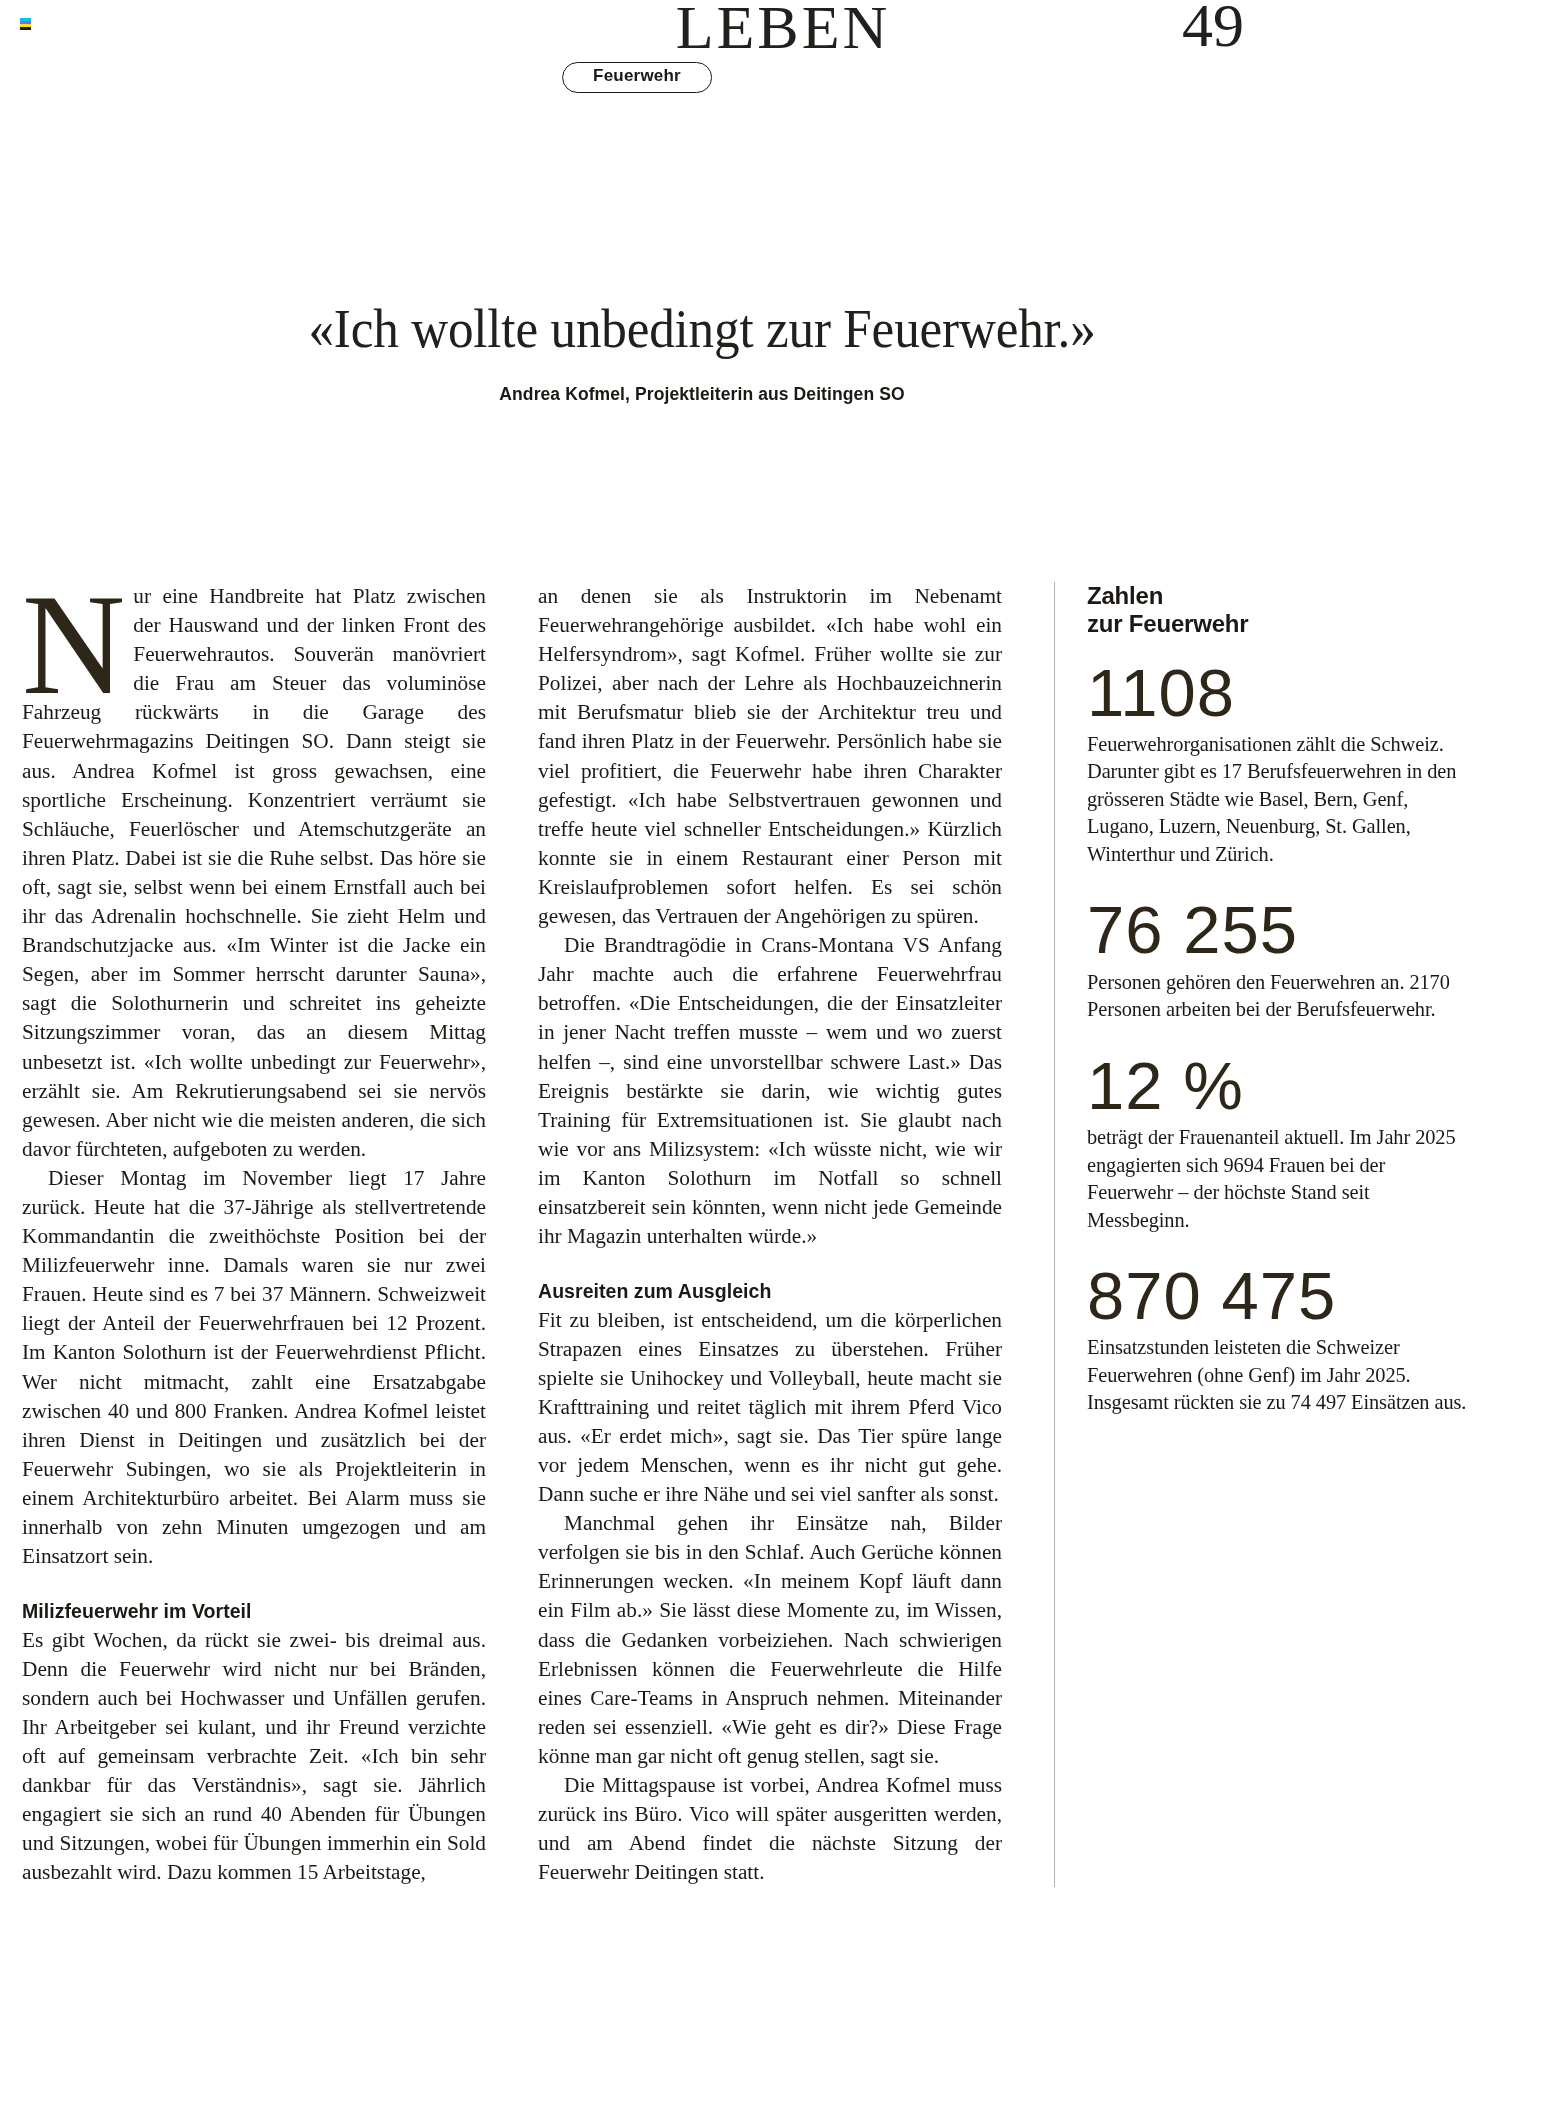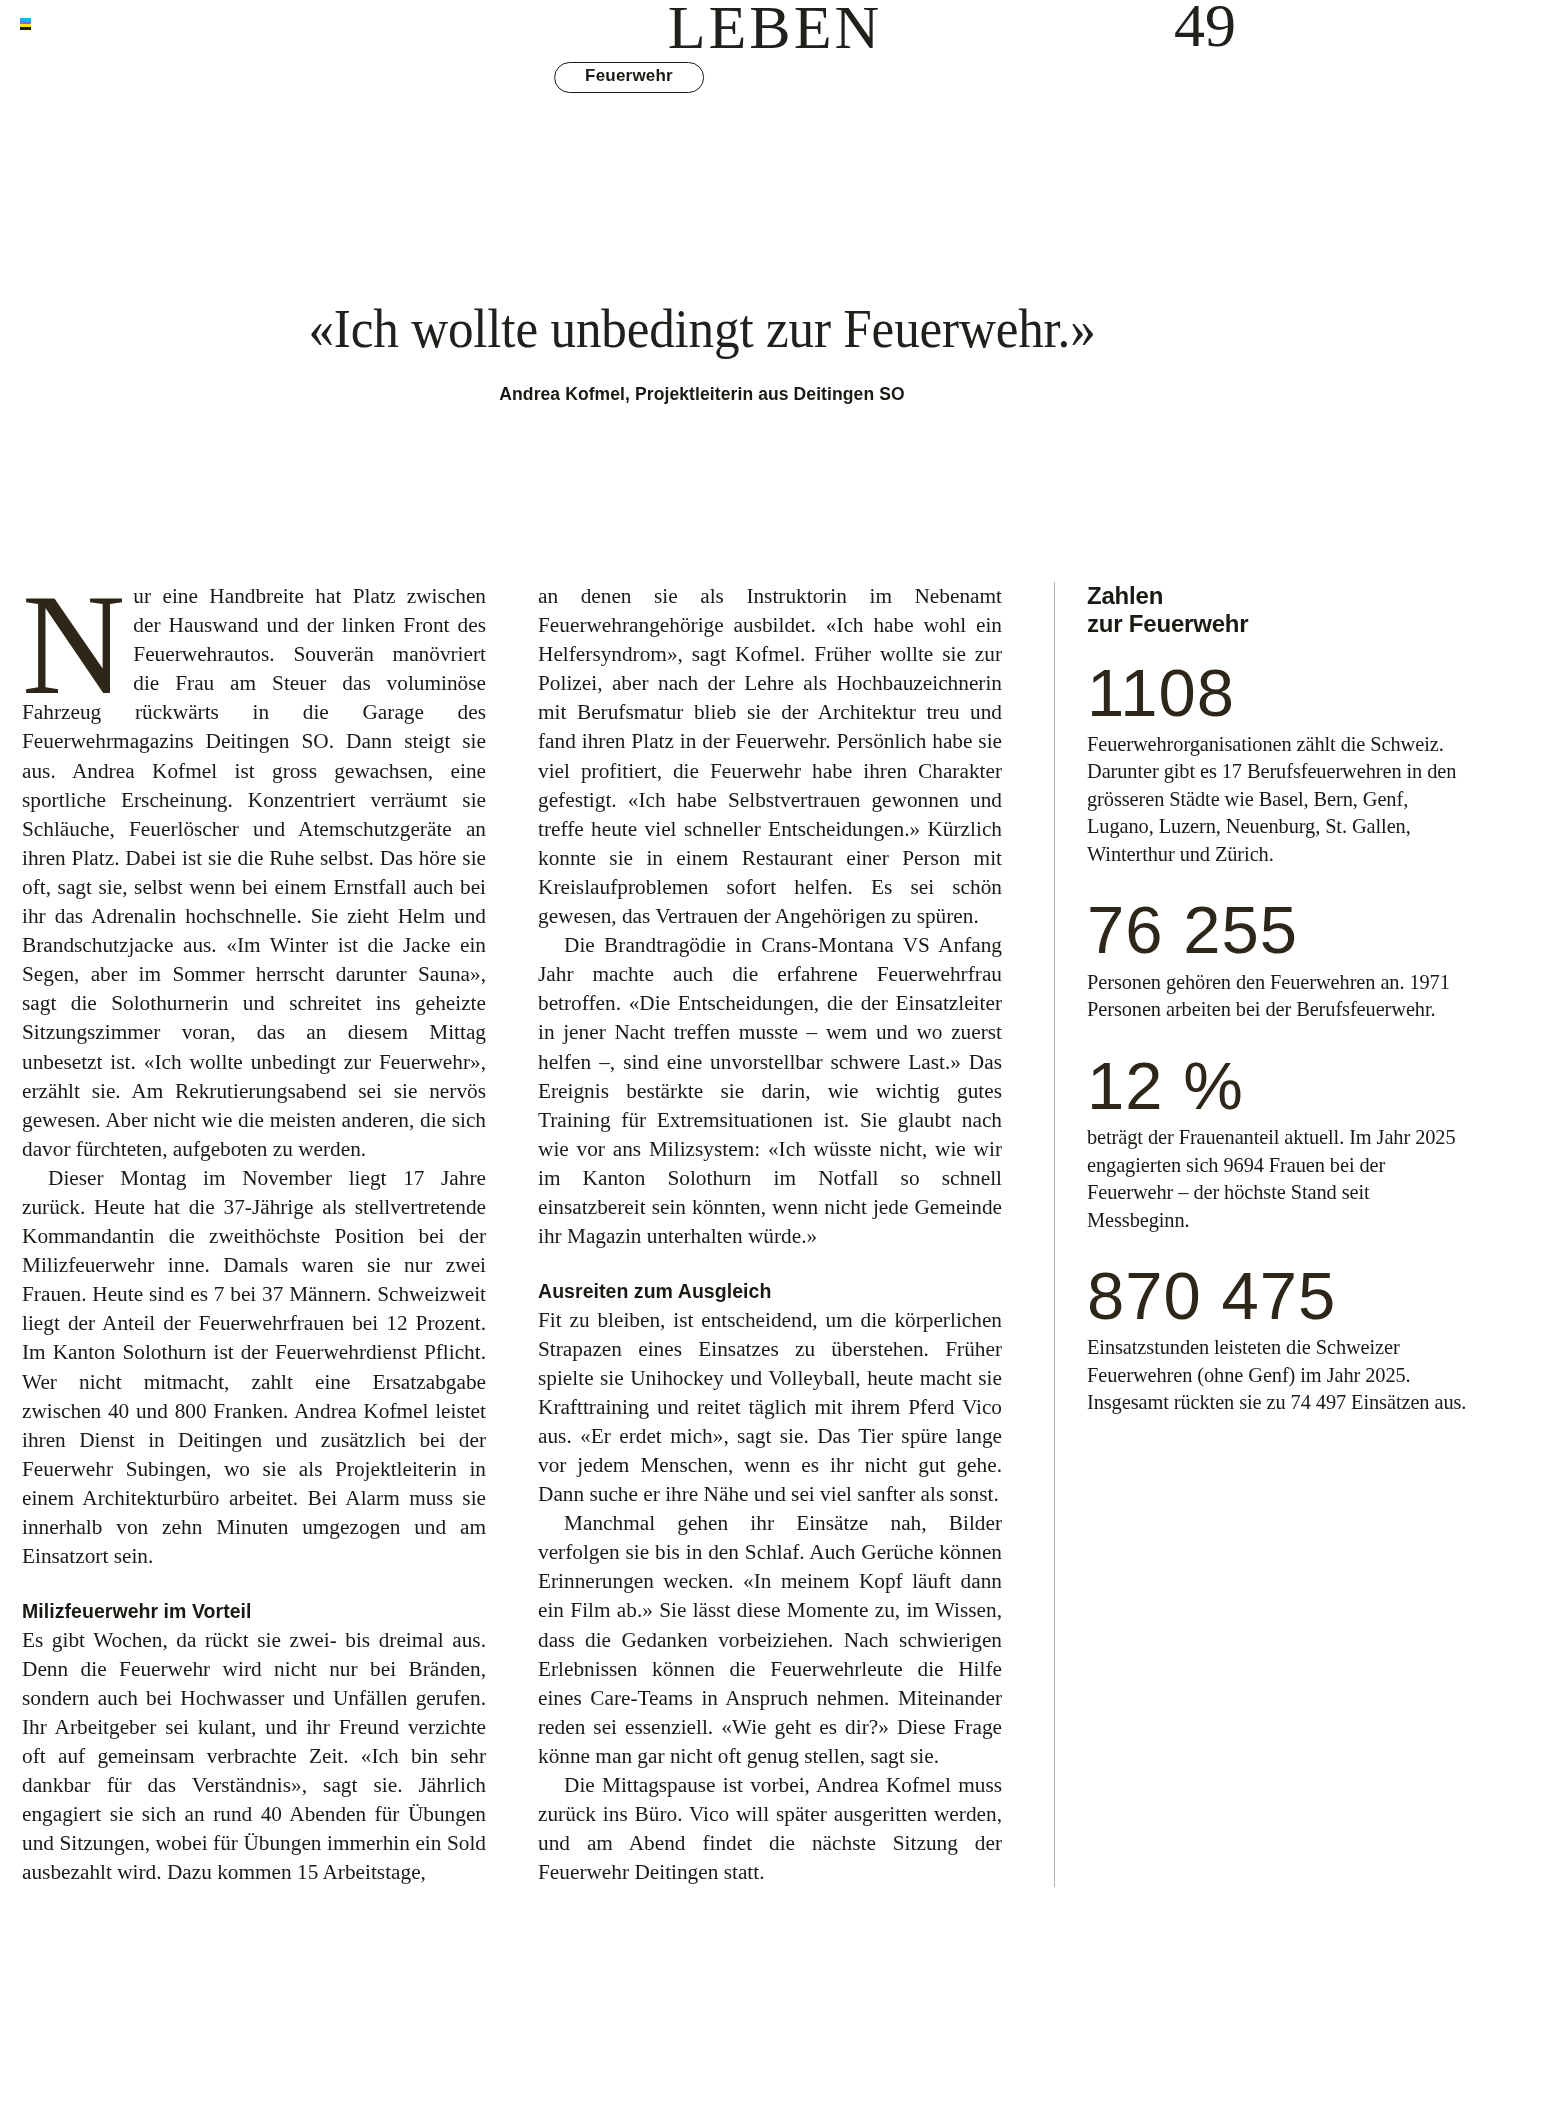--- a/index.html
+++ b/index.html
@@ -32,21 +32,21 @@
     width: 11px;
   }
   .reg-mark i.c { background: #00bff3; }
   .reg-mark i.m { background: #7c6df0; }
   .reg-mark i.y { background: #ffe800; }
   .reg-mark i.k { background: #1a1a1a; }
 
   
   .masthead {
     position: absolute;
-    left: 0;
+    left: 8px;
     top: 0;
     width: 1258px;
     height: 110px;
   }
   .masthead-title {
     position: absolute;
     left: 0;
     top: -4px;
     width: 1550px;
     text-align: center;
@@ -248,21 +248,21 @@
     <h2 class="side-title">Zahlen
 zur Feuerwehr</h2>
 
     <div class="stat">
       <div class="stat-number">1108</div>
       <p class="stat-text">Feuerwehrorganisationen zählt die Schweiz. Darunter gibt es 17 Berufsfeuerwehren in den grösseren Städte wie Basel, Bern, Genf, Lugano, Luzern, Neuenburg, St. Gallen, Winterthur und Zürich.</p>
     </div>
 
     <div class="stat">
       <div class="stat-number">76 255</div>
-      <p class="stat-text">Personen gehören den Feuerwehren an. 1971 Personen arbeiten bei der Berufsfeuerwehr.</p>
+      <p class="stat-text">Personen gehören den Feuerwehren an. 2170 Personen arbeiten bei der Berufsfeuerwehr.</p>
     </div>
 
     <div class="stat">
       <div class="stat-number">12 %</div>
       <p class="stat-text">beträgt der Frauenanteil aktuell. Im Jahr 2025 engagierten sich 9694 Frauen bei der Feuerwehr – der höchste Stand seit Messbeginn.</p>
     </div>
 
     <div class="stat">
       <div class="stat-number">870 475</div>
       <p class="stat-text">Einsatzstunden leisteten die Schweizer Feuerwehren (ohne Genf) im Jahr 2025. Insgesamt rückten sie zu 74 497 Einsätzen aus.</p>

